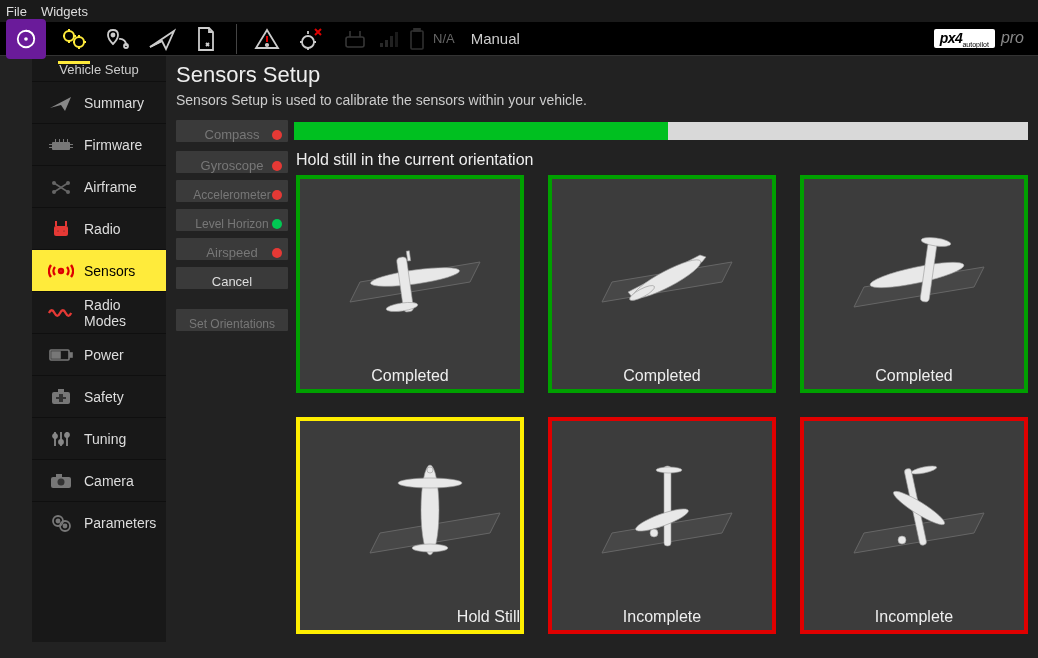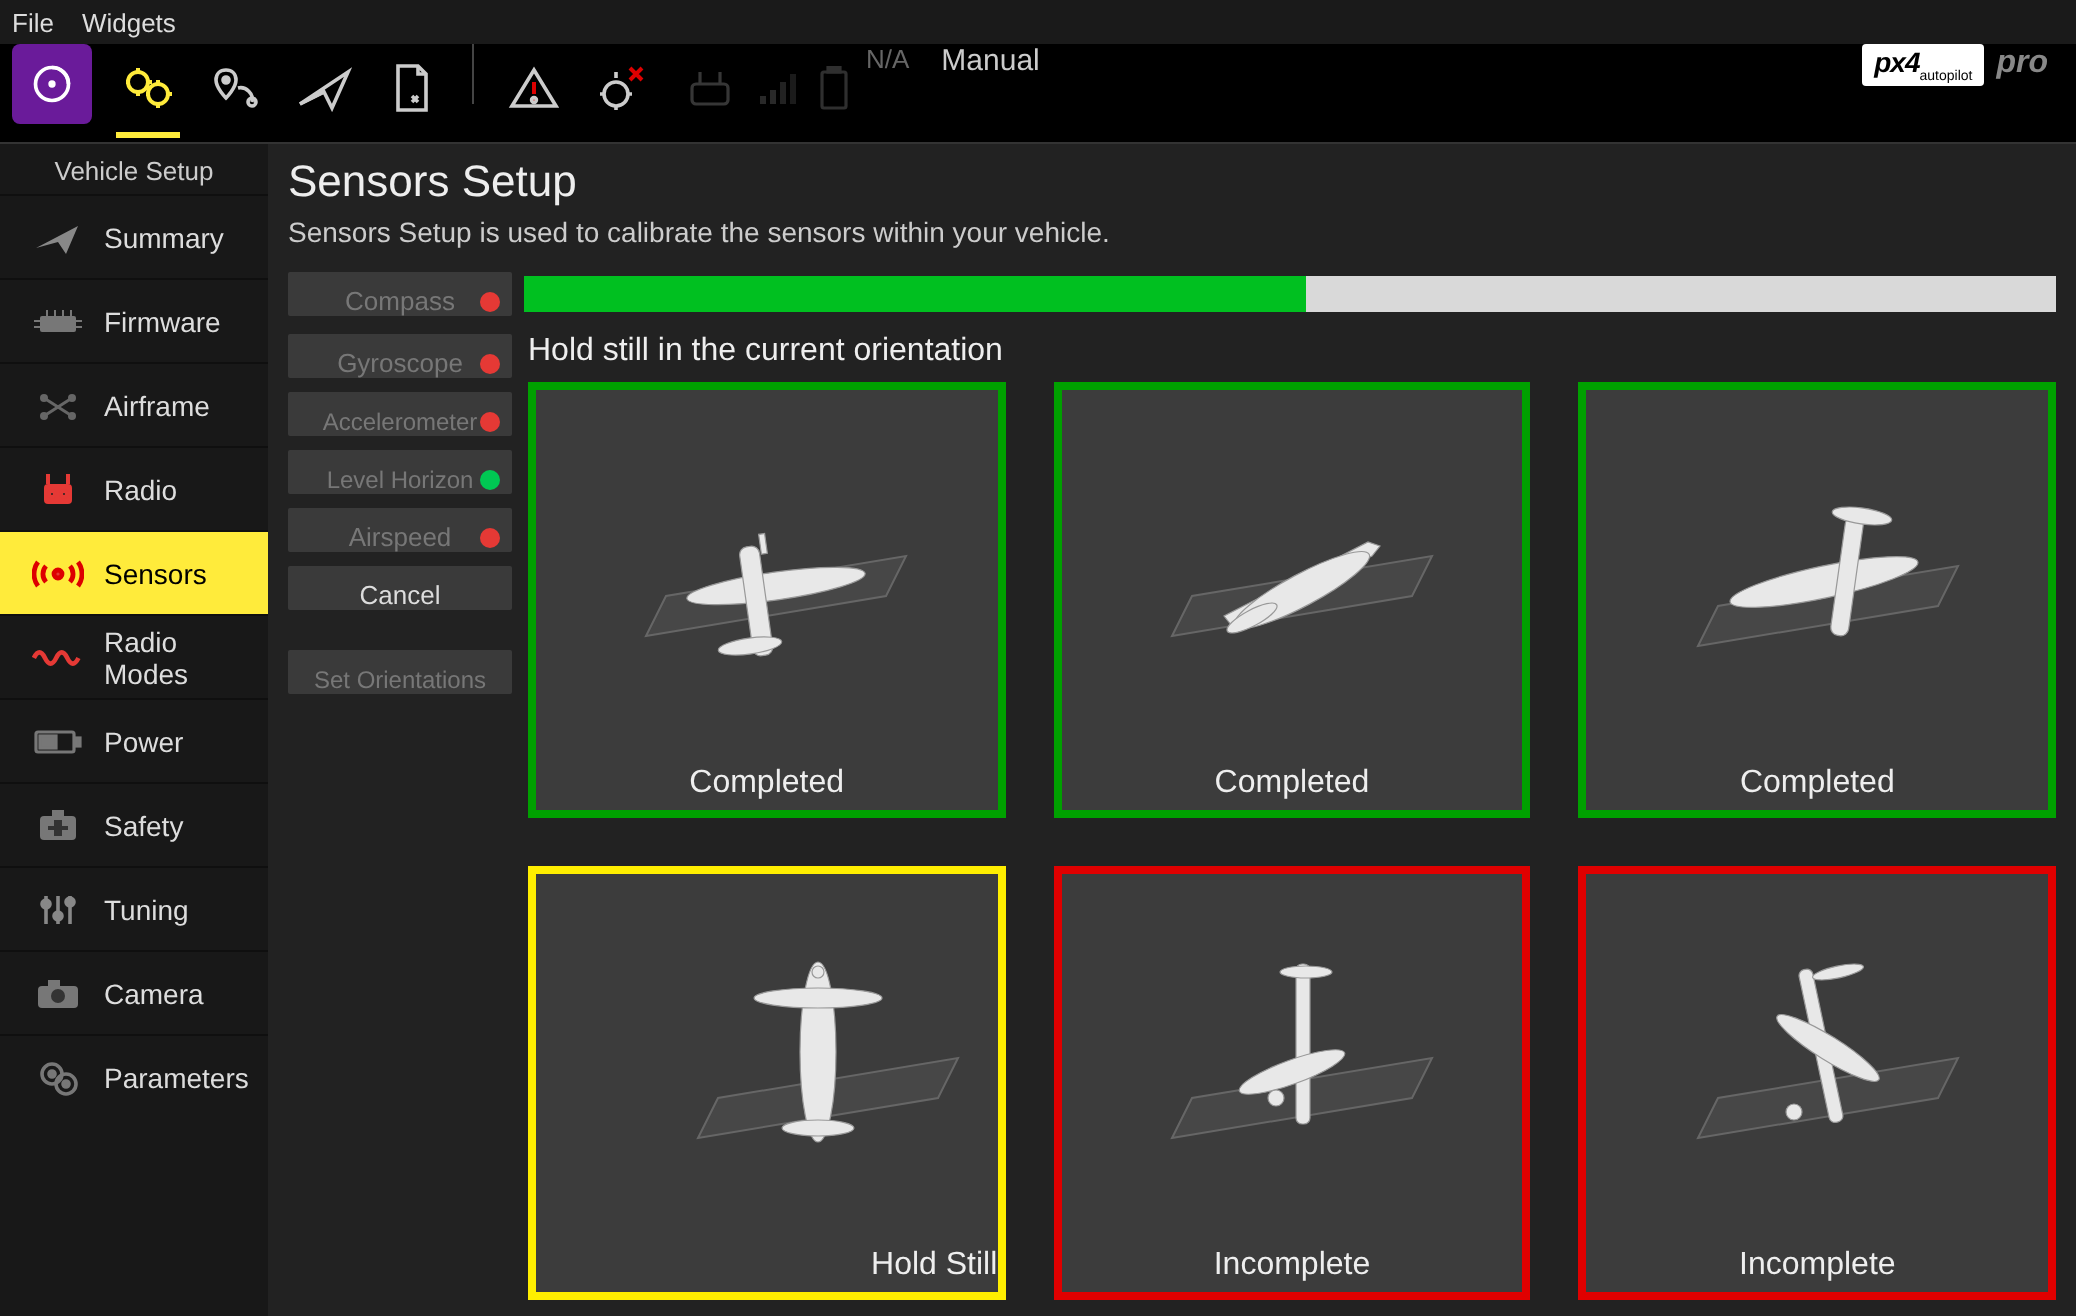--- a/index.html
+++ b/index.html
@@ -3,34 +3,34 @@
 <meta charset="utf-8">
 <style>
   * { box-sizing: border-box; margin: 0; padding: 0; }
   html, body { width: 1038px; height: 658px; font-family: "Segoe UI", Arial, sans-serif; background: #222; color: #ddd; overflow: hidden; }
 
   
   .menubar { height: 22px; background: #1a1a1a; display: flex; align-items: center; padding: 0 6px; font-size: 13px; gap: 14px; }
   .menubar span { cursor: default; }
 
   
-  .toolbar { height: 50px; background: #000; display: flex; align-items: flex-start; padding: 0 6px; gap: 0; border-bottom: 1px solid #333; }
+  .toolbar { height: 34px; background: #000; display: flex; align-items: center; padding: 0 6px; gap: 0; border-bottom: 1px solid #333; }
   .tool-btn { width: 44px; height: 44px; display: flex; align-items: center; justify-content: center; position: relative; cursor: pointer; }
   .tool-btn.app { width: 40px; height: 40px; background: #6a1b9a; border-radius: 4px; margin-right: 6px; }
   .tool-btn.active-under::after { content: ""; position: absolute; bottom: -3px; left: 6px; right: 6px; height: 3px; background: #ffeb3b; }
   .tool-sep { width: 1px; height: 30px; background: #444; margin: 0 8px; }
   .tool-text { color: #ccc; font-size: 15px; margin-left: 10px; }
   .tool-na { color: #666; font-size: 13px; margin-left: 2px; margin-right: 6px; }
   .toolbar .right { margin-left: auto; display: flex; align-items: center; gap: 6px; padding-right: 8px; }
   .brand { background: #fff; color:#000; font-family: Arial, sans-serif; font-weight: bold; font-style: italic; padding: 1px 6px; border-radius: 2px; font-size: 14px; letter-spacing: -0.5px;}
   .brand sub { font-size: 7px; font-style: normal; font-weight: normal; letter-spacing: 0;}
-  .brand-pro { color:#888; font-style: italic; font-weight: bold; font-size: 16px;}
+  .brand-pro { color:#888; font-style: italic; font-weight: normal; font-size: 16px;}
 
   
-  .body { display: flex; height: calc(658px - 22px - 50px); }
+  .body { display: flex; height: calc(658px - 22px - 50px); margin-left: 32px; }
 
   
   .sidebar { width: 134px; background: #181818; display: flex; flex-direction: column; }
   .side-title { text-align: center; font-size: 13px; color:#ccc; padding: 6px 0 4px; }
   .side-item { height: 42px; display: flex; align-items: center; gap: 10px; padding-left: 16px; font-size: 14px; color:#ddd; cursor: pointer; border-top: 1px solid #0f0f0f; }
   .side-item .ic { width: 26px; height: 22px; display:flex; align-items:center; justify-content:center; }
   .side-item.active { background: #ffeb3b; color:#000; }
   .side-item.active .ic svg * { stroke:#d00; }
 
   

